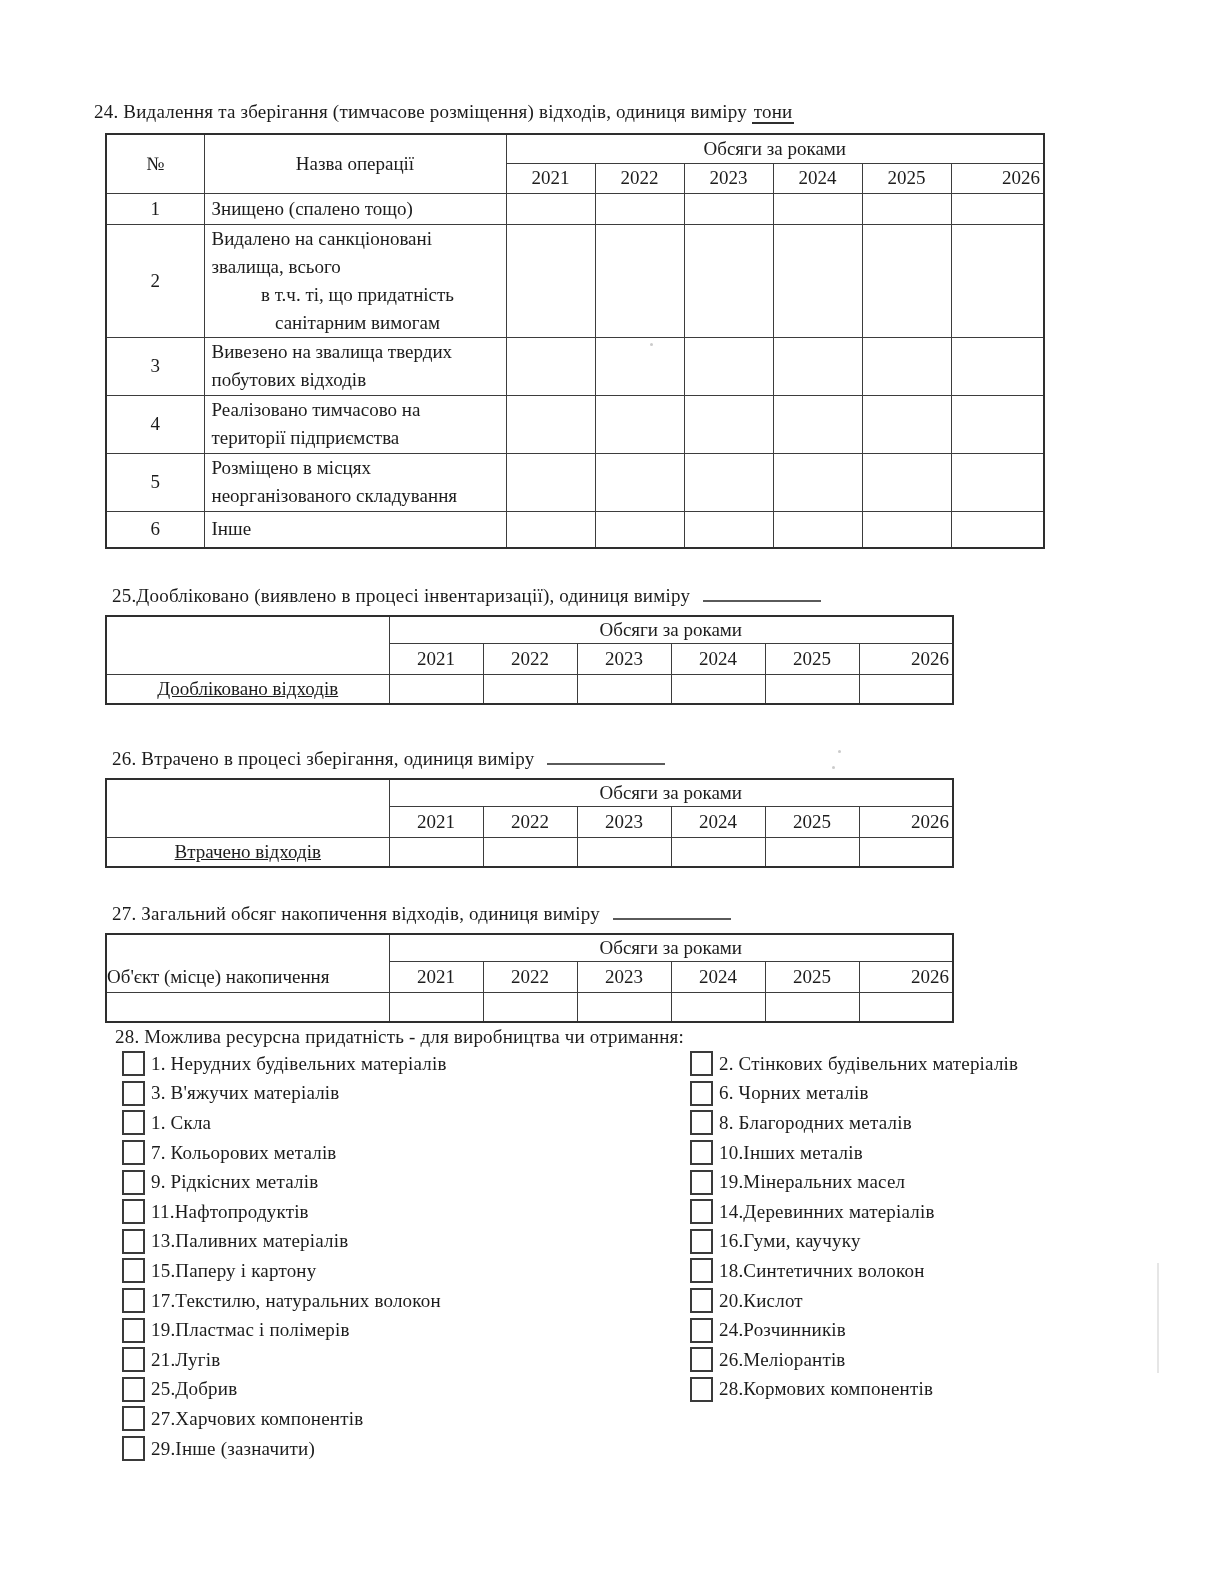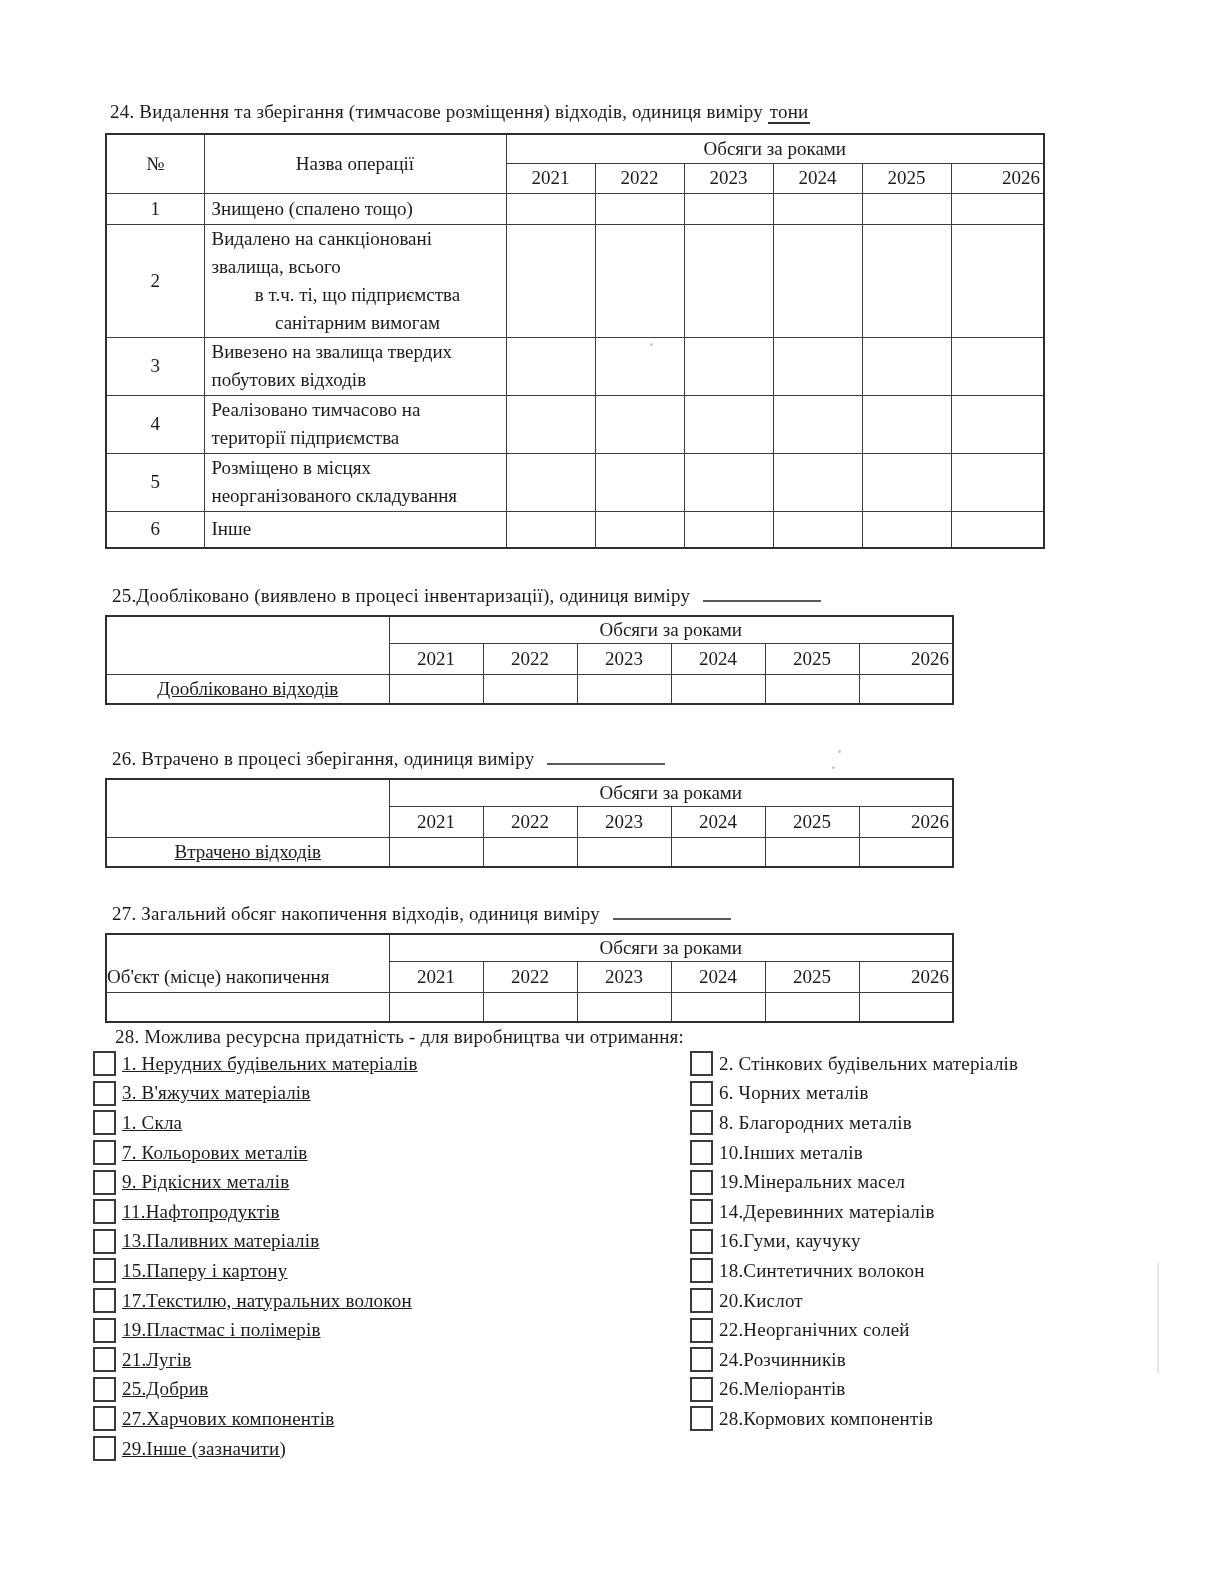--- a/index.html
+++ b/index.html
@@ -35,36 +35,36 @@
   .tsm .hr2{height:31px;}
   .tsm .dr{height:30px;}
   .tsm .row-label{text-align:center;text-decoration:underline;}
   .t25{top:615px;}
   .t26{top:778px;}
   .t27{top:933px;}
   .t27 .lbl-head{vertical-align:bottom;text-align:left;padding-bottom:4px;}
 
   
   .cb-col{position:absolute;top:1049px;}
-  .cb-left{left:93px;text-decoration:underline;}
+  .cb-left{left:122px;}
   .cb-right{left:690px;}
   .cb-row{display:flex;align-items:center;height:29.6px;}
   .cb{flex:0 0 auto;width:19px;height:21px;border:2px solid #3a3a3a;background:#fff;margin-right:6px;}
   .cb-label{font-size:19px;white-space:nowrap;letter-spacing:.2px;}
 
   
   .artifact{position:absolute;background:#d2d2d2;}
   .speck{position:absolute;width:3px;height:3px;border-radius:50%;background:#a9a9a9;opacity:.6;}
 </style>
 </head>
 <body>
 
 <div class="page">
 
-  <div class="heading" style="left:110px;top:101px;">
+  <div class="heading" style="left:94px;top:101px;">
     <span>24. Видалення та зберігання (тимчасове розміщення) відходів, одиниця виміру</span>
     <span class="unit">тони</span>
   </div>
 
   <table class="t24">
     <colgroup>
       <col style="width:98px">
         <col style="width:302px">
       <col style="width:89px">
         <col style="width:89px">
@@ -99,21 +99,21 @@
         <td class="v"></td>
           <td class="v"></td>
         <td class="v"></td>
           <td class="v"></td>
       </tr>
       <tr class="r2">
         <td class="no">2</td>
         <td class="op">
           <div class="ln">Видалено на санкціоновані</div>
           <div class="ln">звалища, всього</div>
-          <div class="ln">в т.ч. ті, що підприємства</div>
+          <div class="ln">в т.ч. ті, що придатність</div>
           <div class="ln">санітарним вимогам</div>
         </td>
         <td class="v"></td>
           <td class="v"></td>
         <td class="v"></td>
           <td class="v"></td>
         <td class="v"></td>
           <td class="v"></td>
       </tr>
       <tr class="r3">
@@ -380,24 +380,20 @@
     <div class="cb-row">
         <span class="cb"></span>
         <span class="cb-label">18.Синтетичних волокон</span>
       </div>
     <div class="cb-row">
         <span class="cb"></span>
         <span class="cb-label">20.Кислот</span>
       </div>
     <div class="cb-row">
         <span class="cb"></span>
-        <span class="cb-label">22.Неорганічних солей</span>
-      </div>
-    <div class="cb-row">
-        <span class="cb"></span>
         <span class="cb-label">24.Розчинників</span>
       </div>
     <div class="cb-row">
         <span class="cb"></span>
         <span class="cb-label">26.Меліорантів</span>
       </div>
     <div class="cb-row">
         <span class="cb"></span>
         <span class="cb-label">28.Кормових компонентів</span>
       </div>

